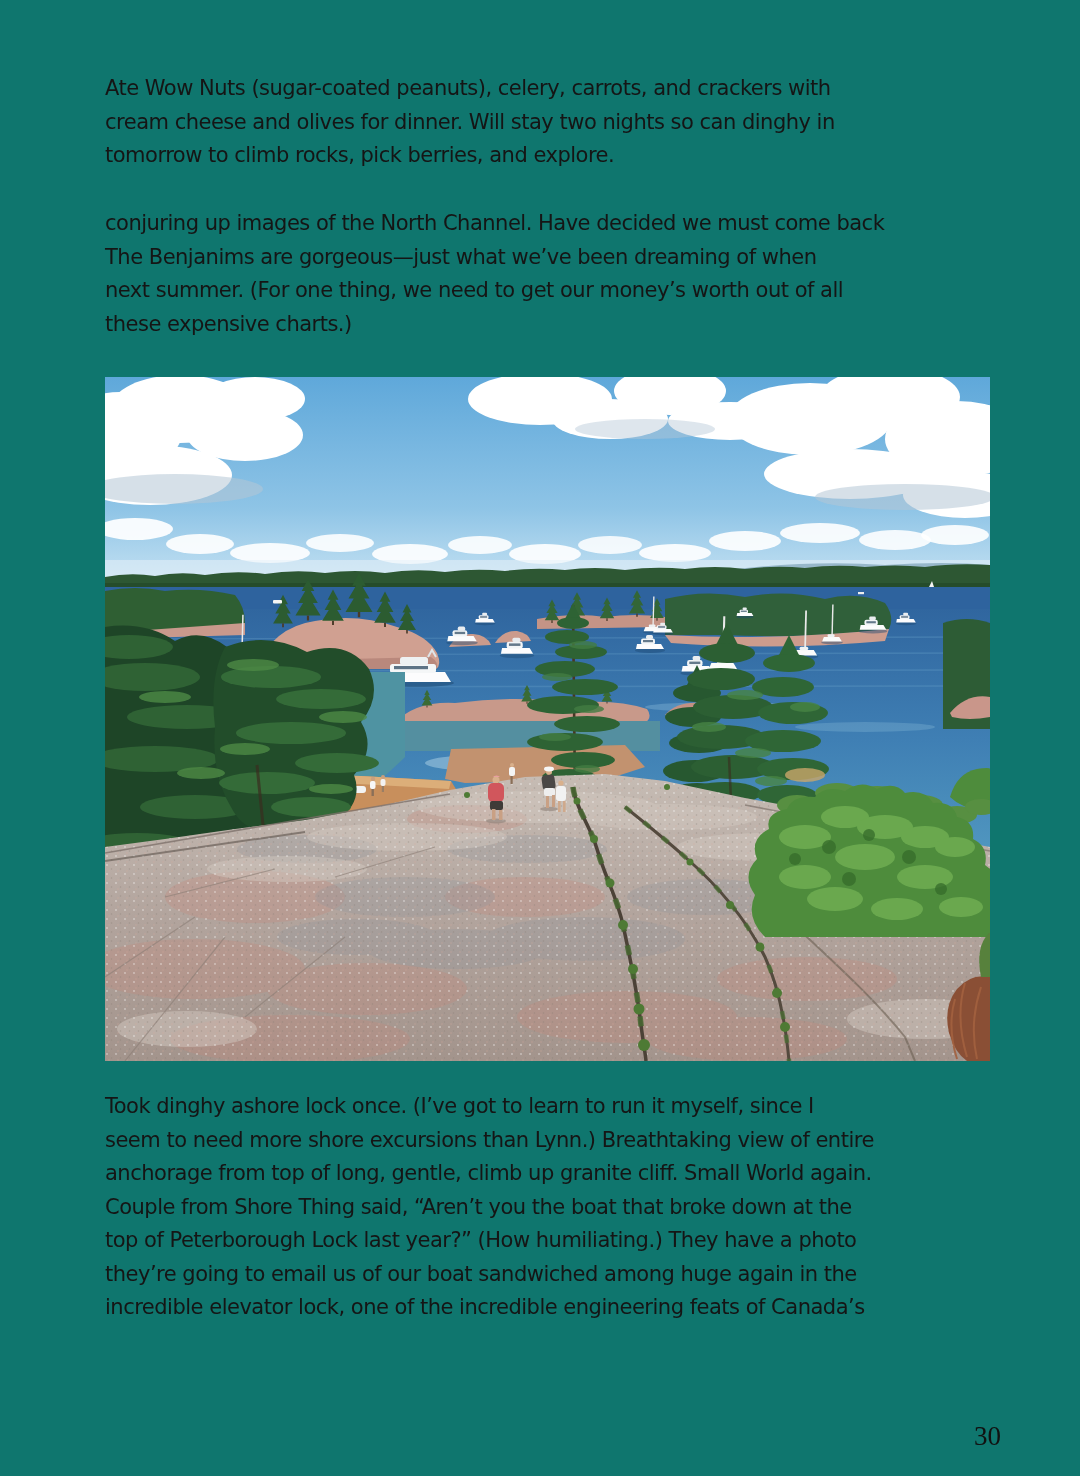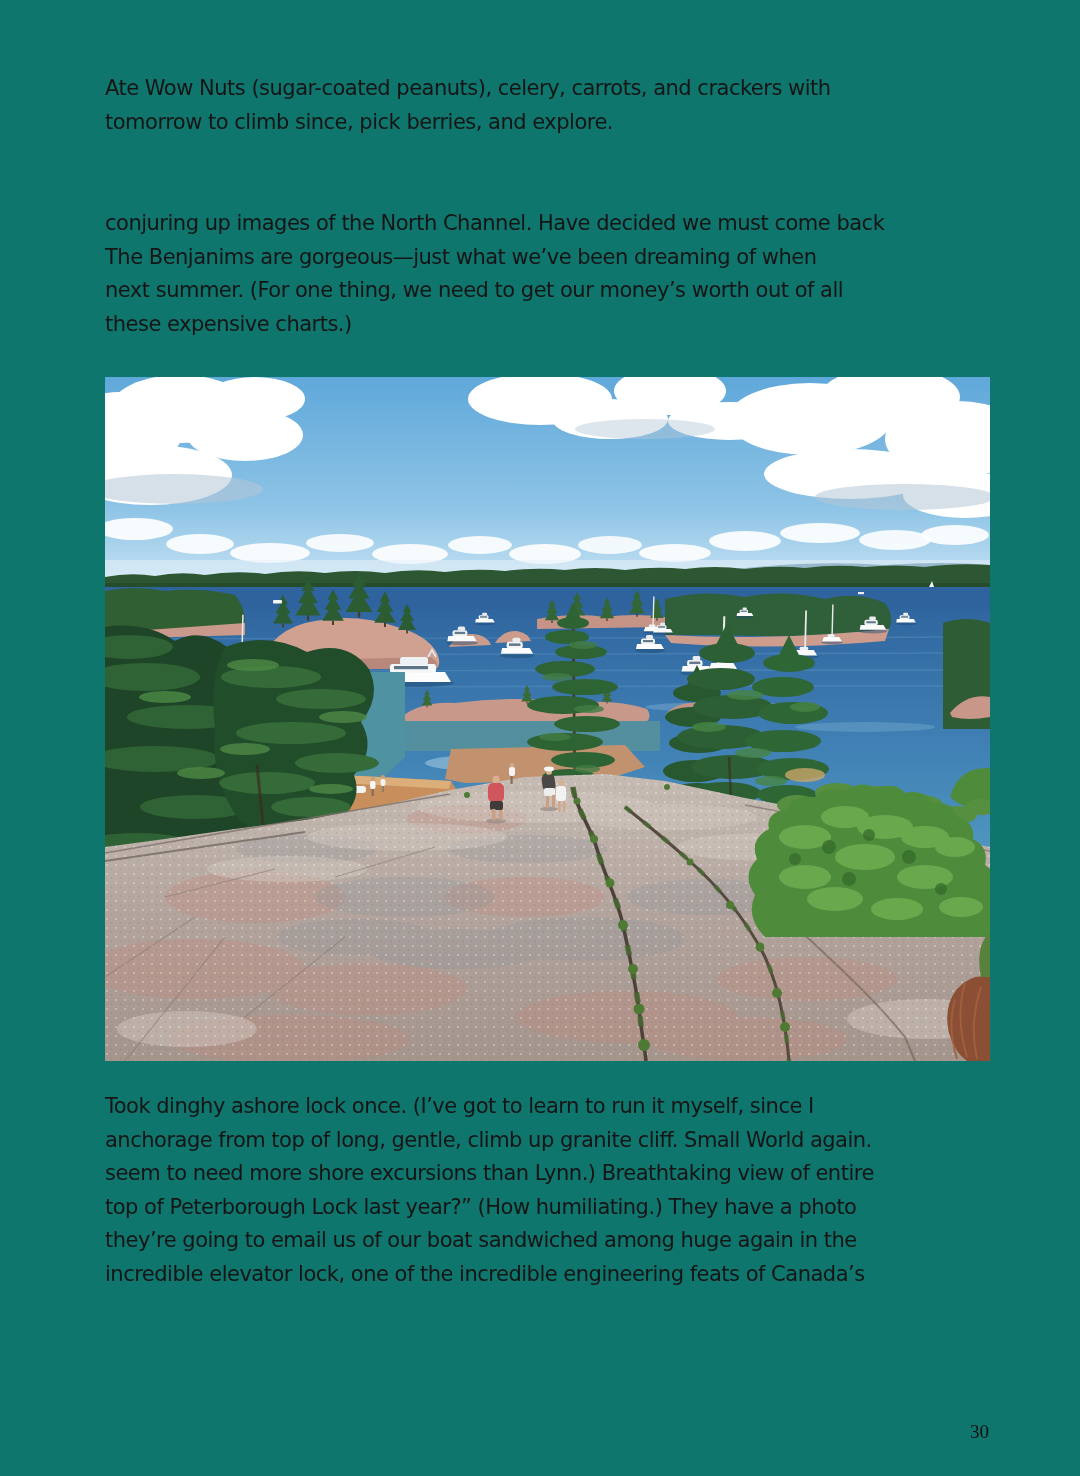--- a/index.html
+++ b/index.html
@@ -3,31 +3,32 @@
 <meta charset="utf-8">
 <style>
   html,body{margin:0;padding:0;background:#e8e8e8;}
   .page{position:relative;width:1080px;height:1476px;background:#0f766e;margin:0 auto;
         font-family:"DejaVu Sans",sans-serif;color:#151515;overflow:hidden;padding-left:16px;}
   .para{position:absolute;left:105px;width:900px;}
   .para .line{font-size:21px;line-height:33.5px;letter-spacing:-0.5px;white-space:nowrap;}
   .p1{top:72px;} .p2{top:207px;} .p3{top:1090px;}
   figure.photo{position:absolute;left:105px;top:377px;width:885px;height:684px;margin:0;}
   figure.photo svg{display:block;width:100%;height:100%;}
-  .pageno{position:absolute;top:1421px;right:107px;font-family:"Liberation Serif",serif;
-          font-size:19px;color:#111;}
+  .pageno{position:absolute;top:1421px;right:95px;font-family:"Liberation Serif",serif;
+          font-size:27px;color:#111;}
 </style>
 </head>
 <body>
 
 <div class="page">
 
   <section class="para p1">
     <div class="line">Ate Wow Nuts (sugar-coated peanuts), celery, carrots, and crackers with</div>
-    <div class="line">tomorrow to climb since, pick berries, and explore.</div>
+    <div class="line">cream cheese and olives for dinner. Will stay two nights so can dinghy in</div>
+    <div class="line">tomorrow to climb rocks, pick berries, and explore.</div>
   </section>
 
   <section class="para p2">
     <div class="line">conjuring up images of the North Channel. Have decided we must come back</div>
     <div class="line">The Benjanims are gorgeous—just what we’ve been dreaming of when</div>
     <div class="line">next summer. (For one thing, we need to get our money’s worth out of all</div>
     <div class="line">these expensive charts.)</div>
   </section>
 
   <figure class="photo">
@@ -471,22 +472,23 @@
           <rect x="451" y="409" width="10" height="15" rx="3" fill="#f2f2f2"></rect>
           <rect x="453" y="424" width="2.6" height="11" fill="#cfa98c"></rect>
             <rect x="458" y="424" width="2.6" height="11" fill="#cfa98c"></rect>
         </g>
       </g>
     </svg>
   </figure>
 
   <section class="para p3">
     <div class="line">Took dinghy ashore lock once. (I’ve got to learn to run it myself, since I</div>
+    <div class="line">seem to need more shore excursions than Lynn.) Breathtaking view of entire</div>
     <div class="line">anchorage from top of long, gentle, climb up granite cliff. Small World again.</div>
-    <div class="line">seem to need more shore excursions than Lynn.) Breathtaking view of entire</div>
+    <div class="line">Couple from Shore Thing said, “Aren’t you the boat that broke down at the</div>
     <div class="line">top of Peterborough Lock last year?” (How humiliating.) They have a photo</div>
     <div class="line">they’re going to email us of our boat sandwiched among huge again in the</div>
     <div class="line">incredible elevator lock, one of the incredible engineering feats of Canada’s</div>
   </section>
 
   <div class="pageno">30</div>
 
 </div>
 
 </body></html>

